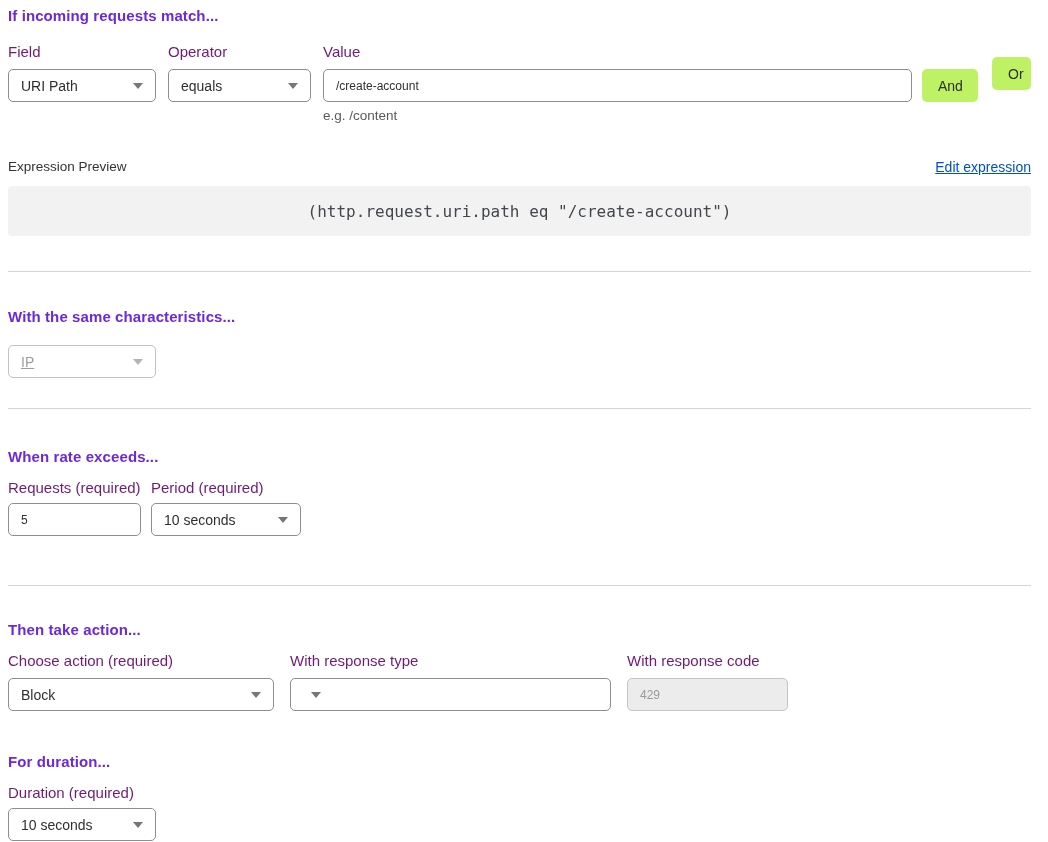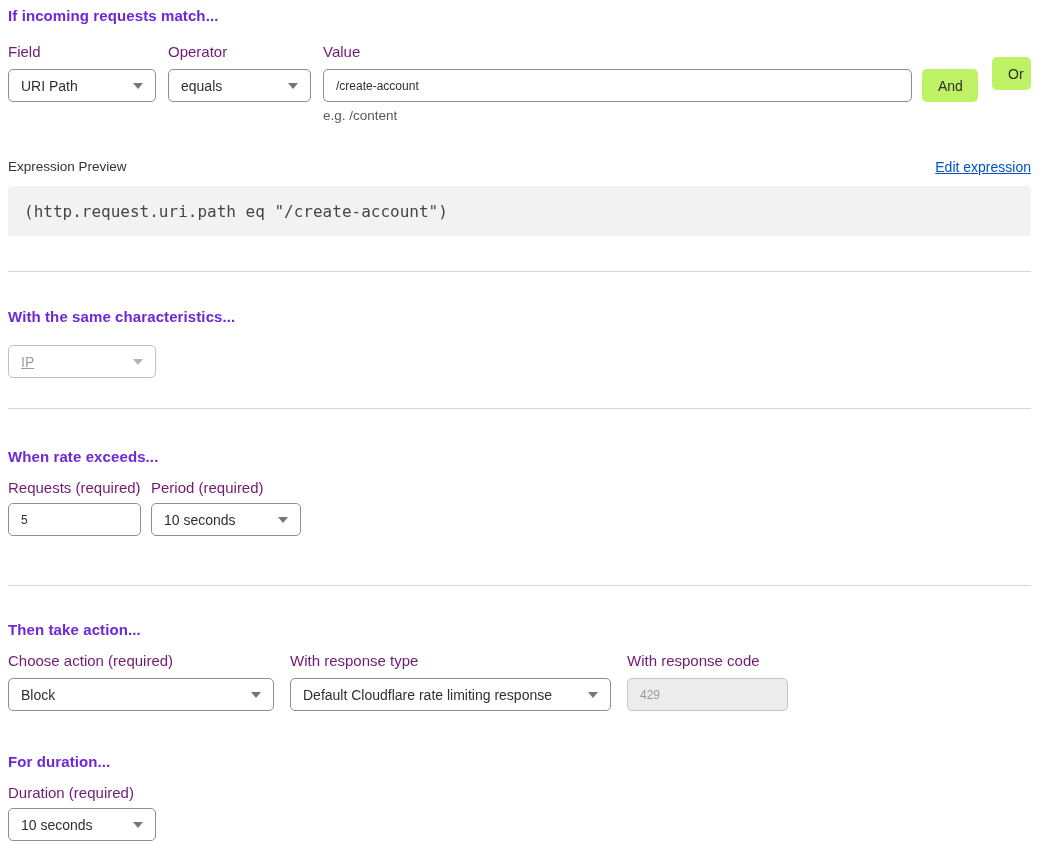--- a/index.html
+++ b/index.html
@@ -71,21 +71,21 @@
     display: flex; justify-content: space-between; align-items: flex-end;
     margin-top: 37px;
   }
   .expr-label { font-size: 13.5px; color: #333; line-height: 14px; }
   .edit-link {
     font-size: 14px; color: #0051c3; text-decoration: underline;
     line-height: 14px; cursor: pointer;
   }
   .expr-box {
     margin-top: 12px; height: 50px; background: #f2f2f2; border-radius: 4px;
-    display: flex; align-items: center; padding: 0 16px;
+    display: flex; align-items: center; padding: 0 16px; justify-content: center;
   }
   .expr-code {
     font-family: "DejaVu Sans Mono", "Liberation Mono", monospace;
     font-size: 16px; color: #42474c; white-space: pre;
   }
 
   .div-1 { margin-top: 35px; }
   #characteristics-heading { margin-top: 37px; }
   .char-select { width: 148px; margin-top: 20px; }
   .div-2 { margin-top: 30px; }
@@ -187,21 +187,20 @@
     <span class="field-label">Choose action (required)</span>
     <div class="select">
       <span class="sel-text">Block</span>
       <span class="chevron"></span>
     </div>
   </div>
 
   <div class="group g-response-type">
     <span class="field-label">With response type</span>
     <div class="select">
-      <span class="sel-text">Default Cloudflare rate limiting response</span>
       <span class="chevron"></span>
     </div>
   </div>
 
   <div class="group g-response-code">
     <span class="field-label">With response code</span>
     <input class="text-input" type="text" disabled="" value="429" style="">
   </div>
 </div>
 

